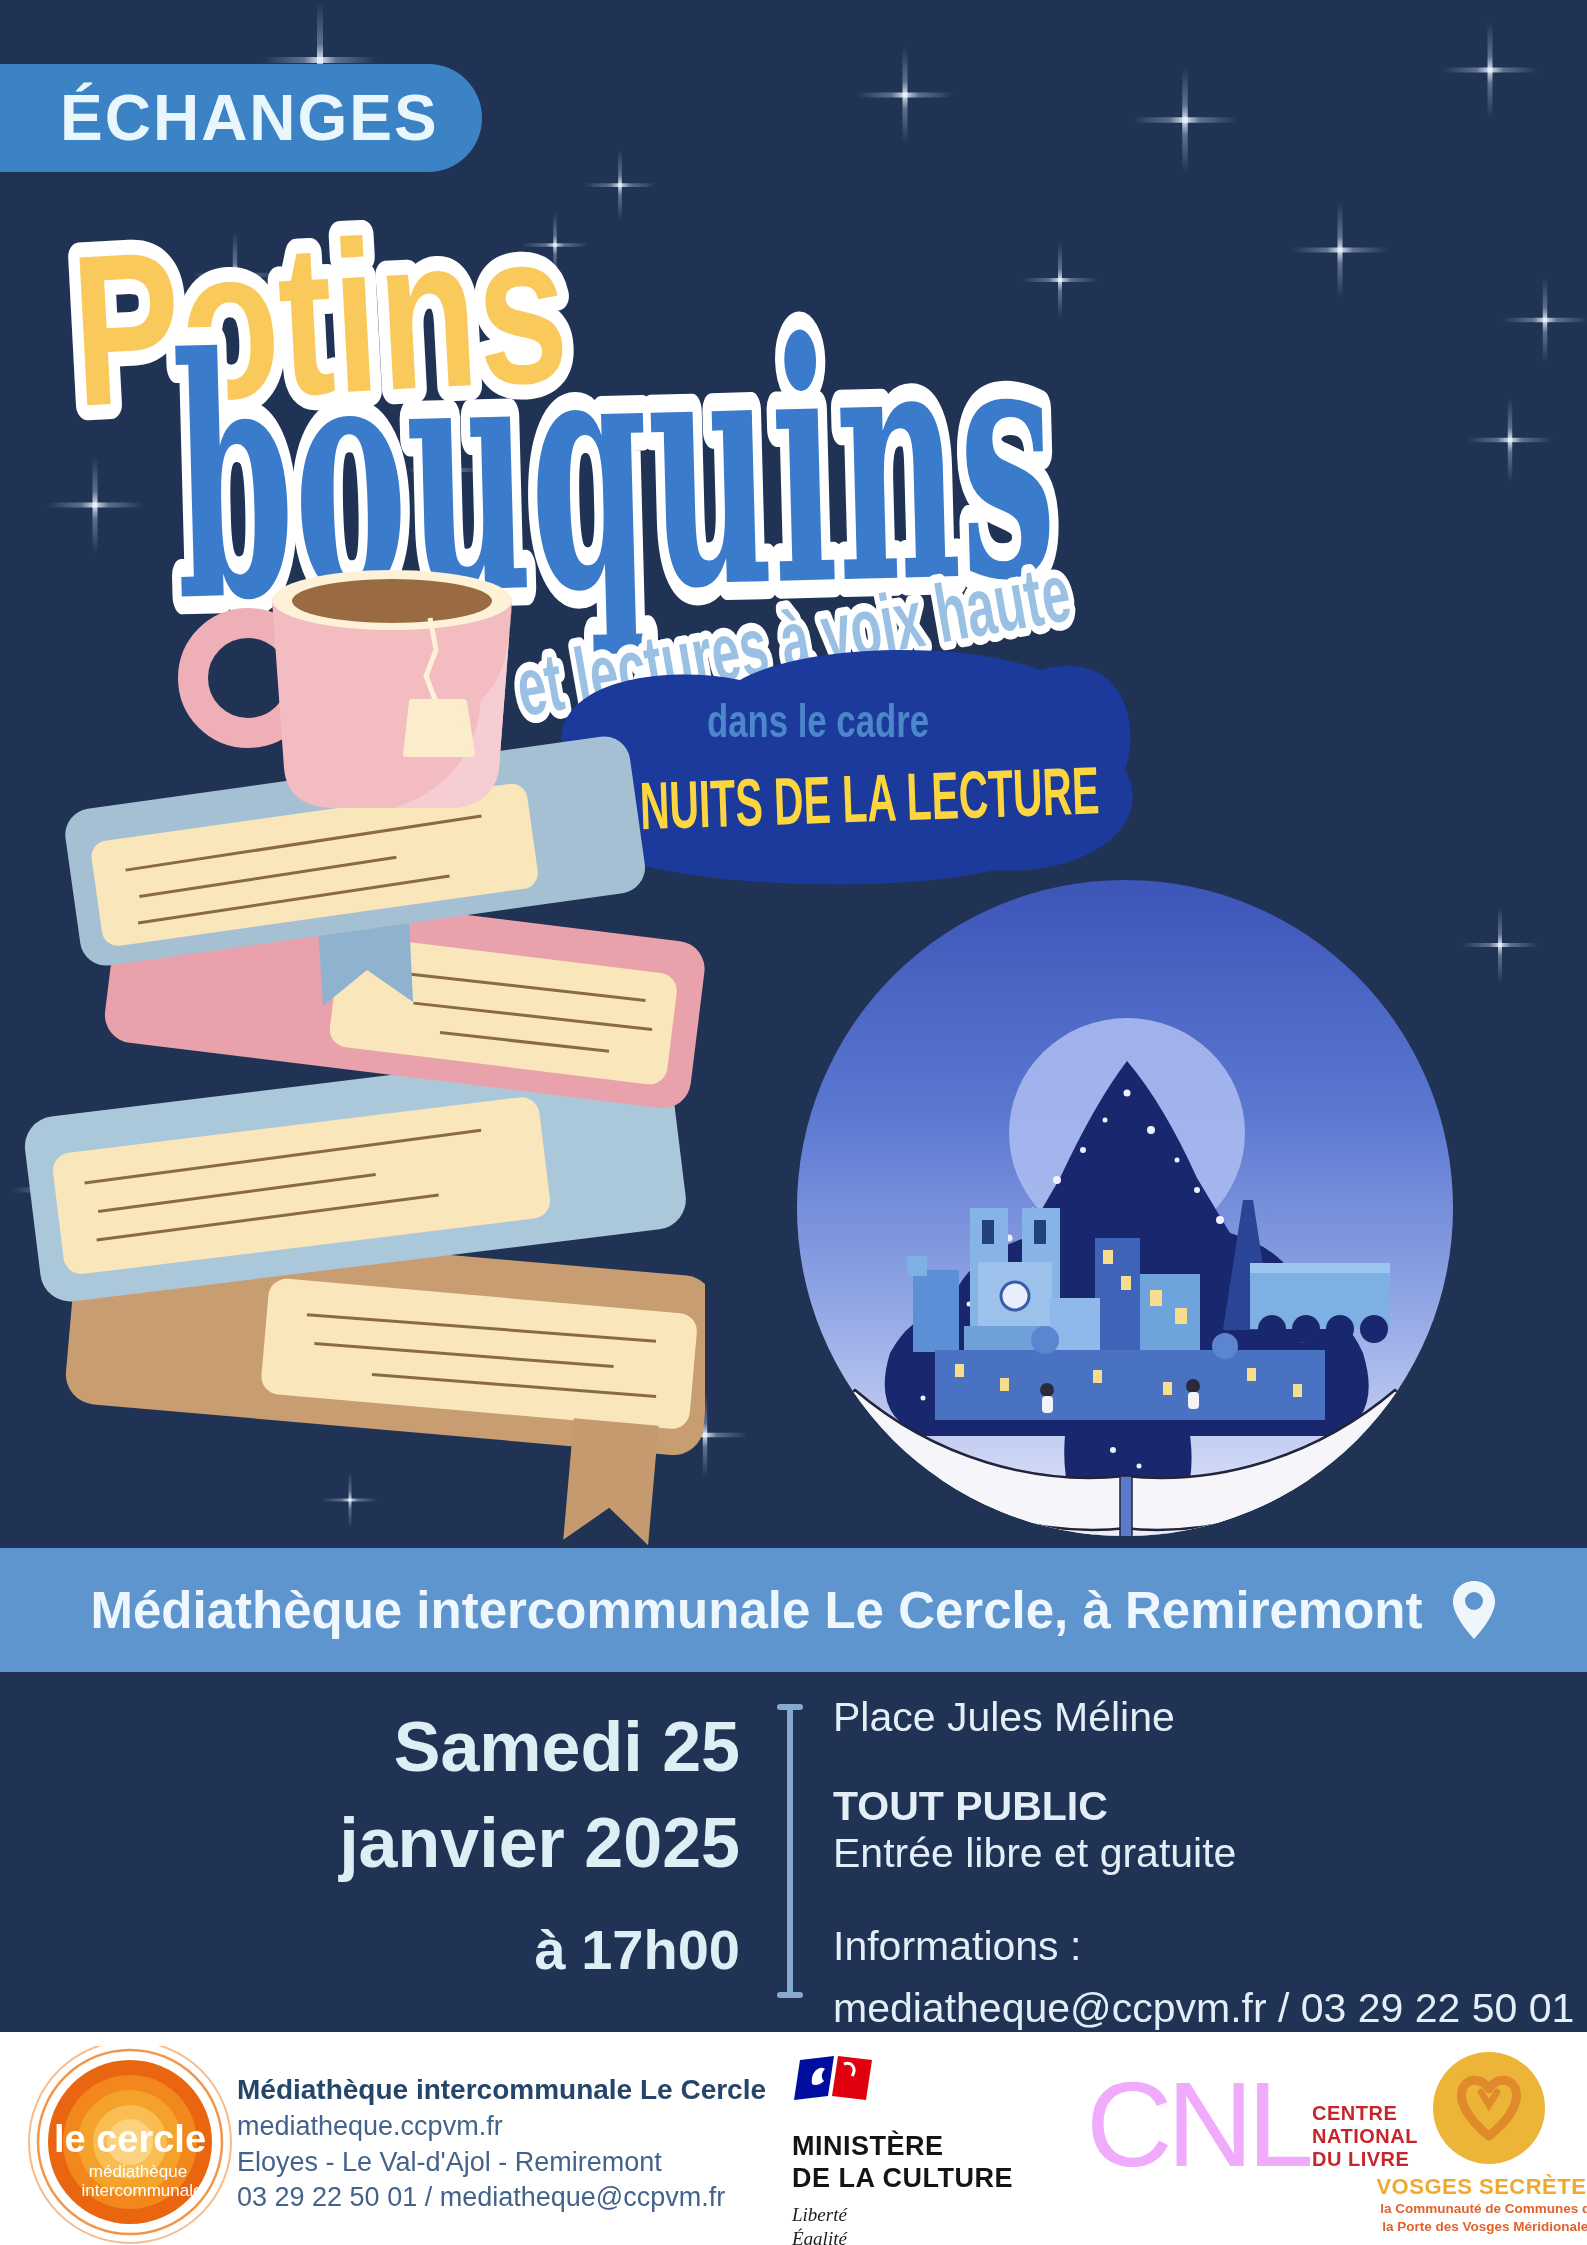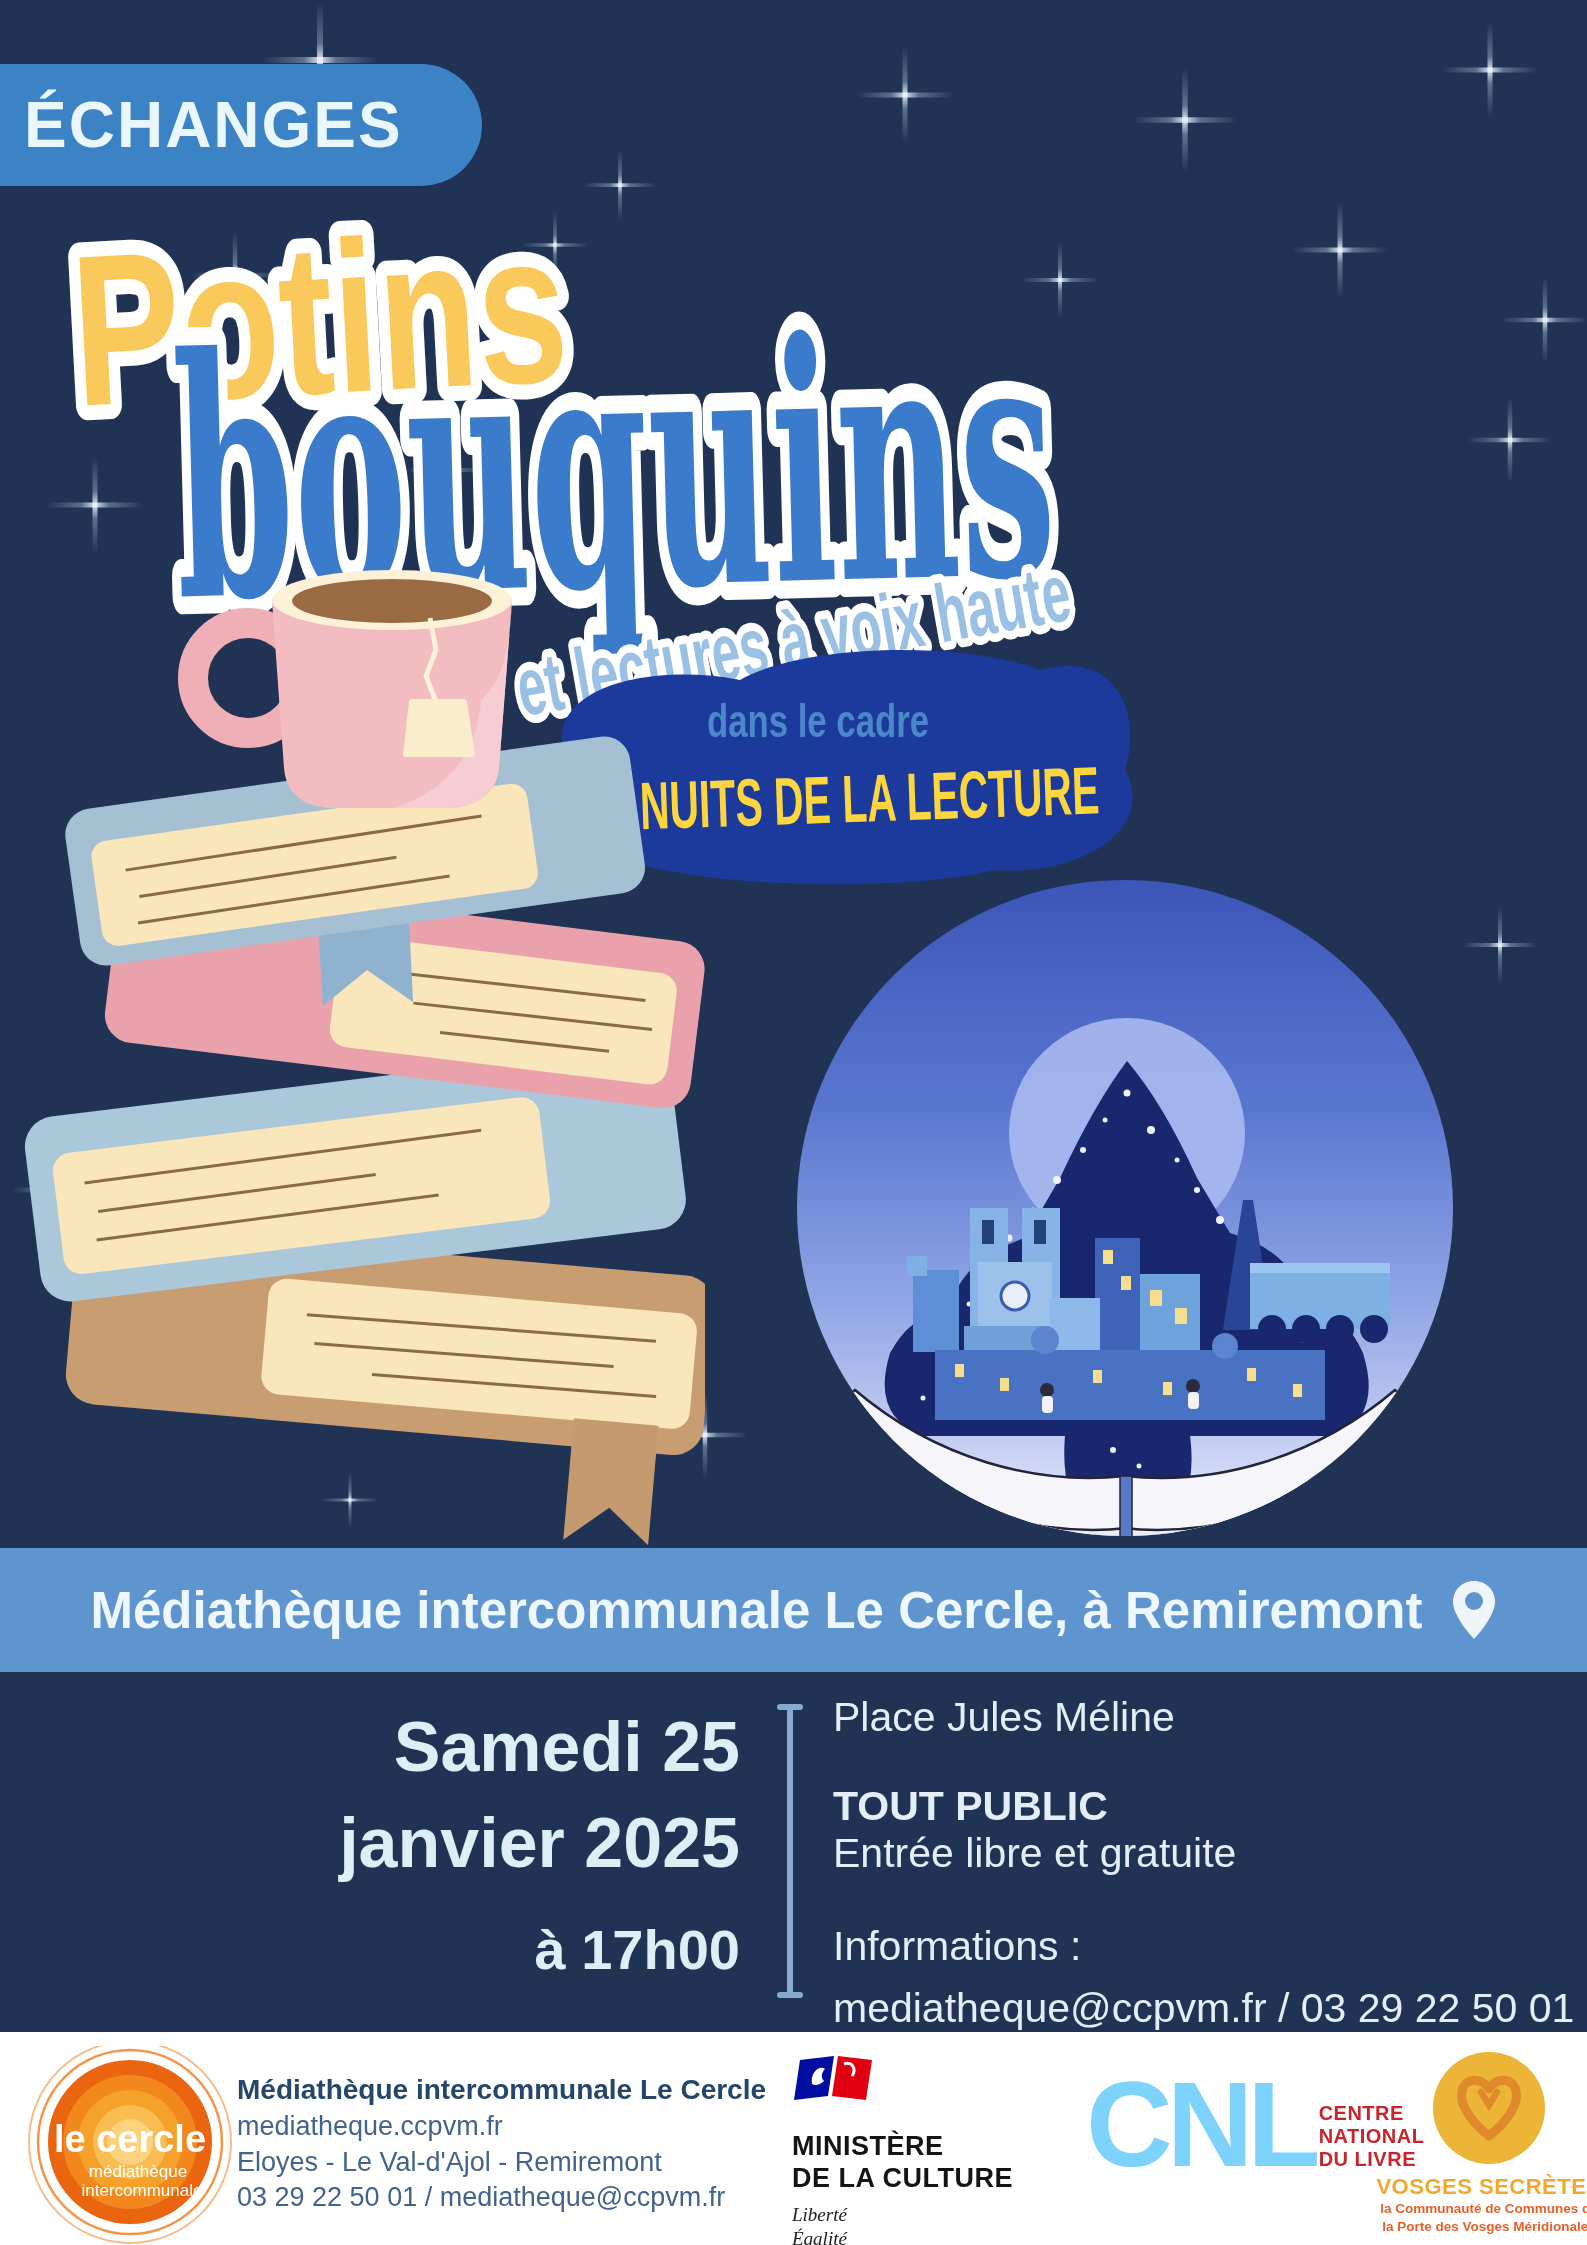--- a/index.html
+++ b/index.html
@@ -6,22 +6,22 @@
   body{width:1587px;height:2245px;overflow:hidden;font-family:"Liberation Sans",sans-serif}
   .poster{position:relative;width:1587px;height:2245px;background:#203354;overflow:hidden}
 
   
   .sp{position:absolute;width:96px;height:96px;margin:-48px 0 0 -48px;pointer-events:none}
   .sp::before{content:"";position:absolute;left:50%;top:0;width:5px;height:100%;transform:translateX(-50%);
     background:linear-gradient(180deg,rgba(170,190,220,0) 0%,rgba(186,203,230,.4) 36%,rgba(236,245,255,.9) 50%,rgba(186,203,230,.4) 64%,rgba(170,190,220,0) 100%);border-radius:3px}
   .sp::after{content:"";position:absolute;top:50%;left:0;height:5px;width:100%;transform:translateY(-50%);
     background:linear-gradient(90deg,rgba(170,190,220,0) 0%,rgba(186,203,230,.4) 36%,rgba(236,245,255,.9) 50%,rgba(186,203,230,.4) 64%,rgba(170,190,220,0) 100%);border-radius:3px}
 
-  .badge{position:absolute;left:0;top:64px;width:482px;height:122px;background:#3c83c5;border-radius:0 64px 64px 0;
-    display:flex;align-items:center;padding-left:24px;box-sizing:border-box}
+  .badge{position:absolute;left:0;top:64px;width:482px;height:108px;background:#3c83c5;border-radius:0 64px 64px 0;
+    display:flex;align-items:center;padding-left:60px;box-sizing:border-box}
   .badge span{color:#e9f6fc;font-size:64px;font-weight:bold;letter-spacing:2px}
 
   .abs{position:absolute}
 
   
   .banner{position:absolute;left:0;top:1548px;width:1587px;height:124px;background:#5e95ce;
     display:flex;align-items:center;justify-content:center;gap:28px}
   .banner .txt{color:#edf7fd;font-size:51px;font-weight:bold}
 
   
@@ -41,21 +41,21 @@
   .d-info{margin-bottom:14px}
 
   
   .footer{position:absolute;left:0;top:2032px;width:1587px;height:213px;background:#ffffff}
   .org-block{position:absolute;left:237px;top:2072px;color:#44638a;font-size:27px;line-height:1.32}
   .org-name{font-weight:bold;color:#25466b;font-size:28px}
   .ministry{position:absolute;left:792px;top:2054px;width:250px;color:#141414}
   .ministry .name{font-size:27px;font-weight:bold;letter-spacing:.5px;line-height:1.18;margin-top:23px}
   .ministry .motto{margin-top:8px;font-family:"Liberation Serif",serif;font-style:italic;font-size:19px;line-height:1.3;color:#1c1c1c}
   .cnl{position:absolute;left:1086px;top:2076px;display:flex;align-items:flex-start}
-  .cnl .acronym{font-size:120px;font-weight:bold;color:#7dd3fc;line-height:.8;letter-spacing:-6px}
+  .cnl .acronym{font-size:120px;font-weight:normal;color:#f0abfc;line-height:.8;letter-spacing:-6px}
   .cnl .side{margin-left:4px;margin-top:26px;font-size:20px;font-weight:bold;color:#c5252b;line-height:1.15;letter-spacing:.5px}
   .vosges{position:absolute;left:1368px;top:2050px;width:242px;display:flex;flex-direction:column;align-items:center}
   .vosges .name{margin-top:8px;font-size:22px;font-weight:bold;color:#efa92f;letter-spacing:.5px;white-space:nowrap}
   .vosges .sub{font-size:13.5px;font-weight:bold;color:#e2622d;line-height:1.3;white-space:nowrap;text-align:center}
 </style>
 </head>
 <body>
 
 <div class="poster">
 

